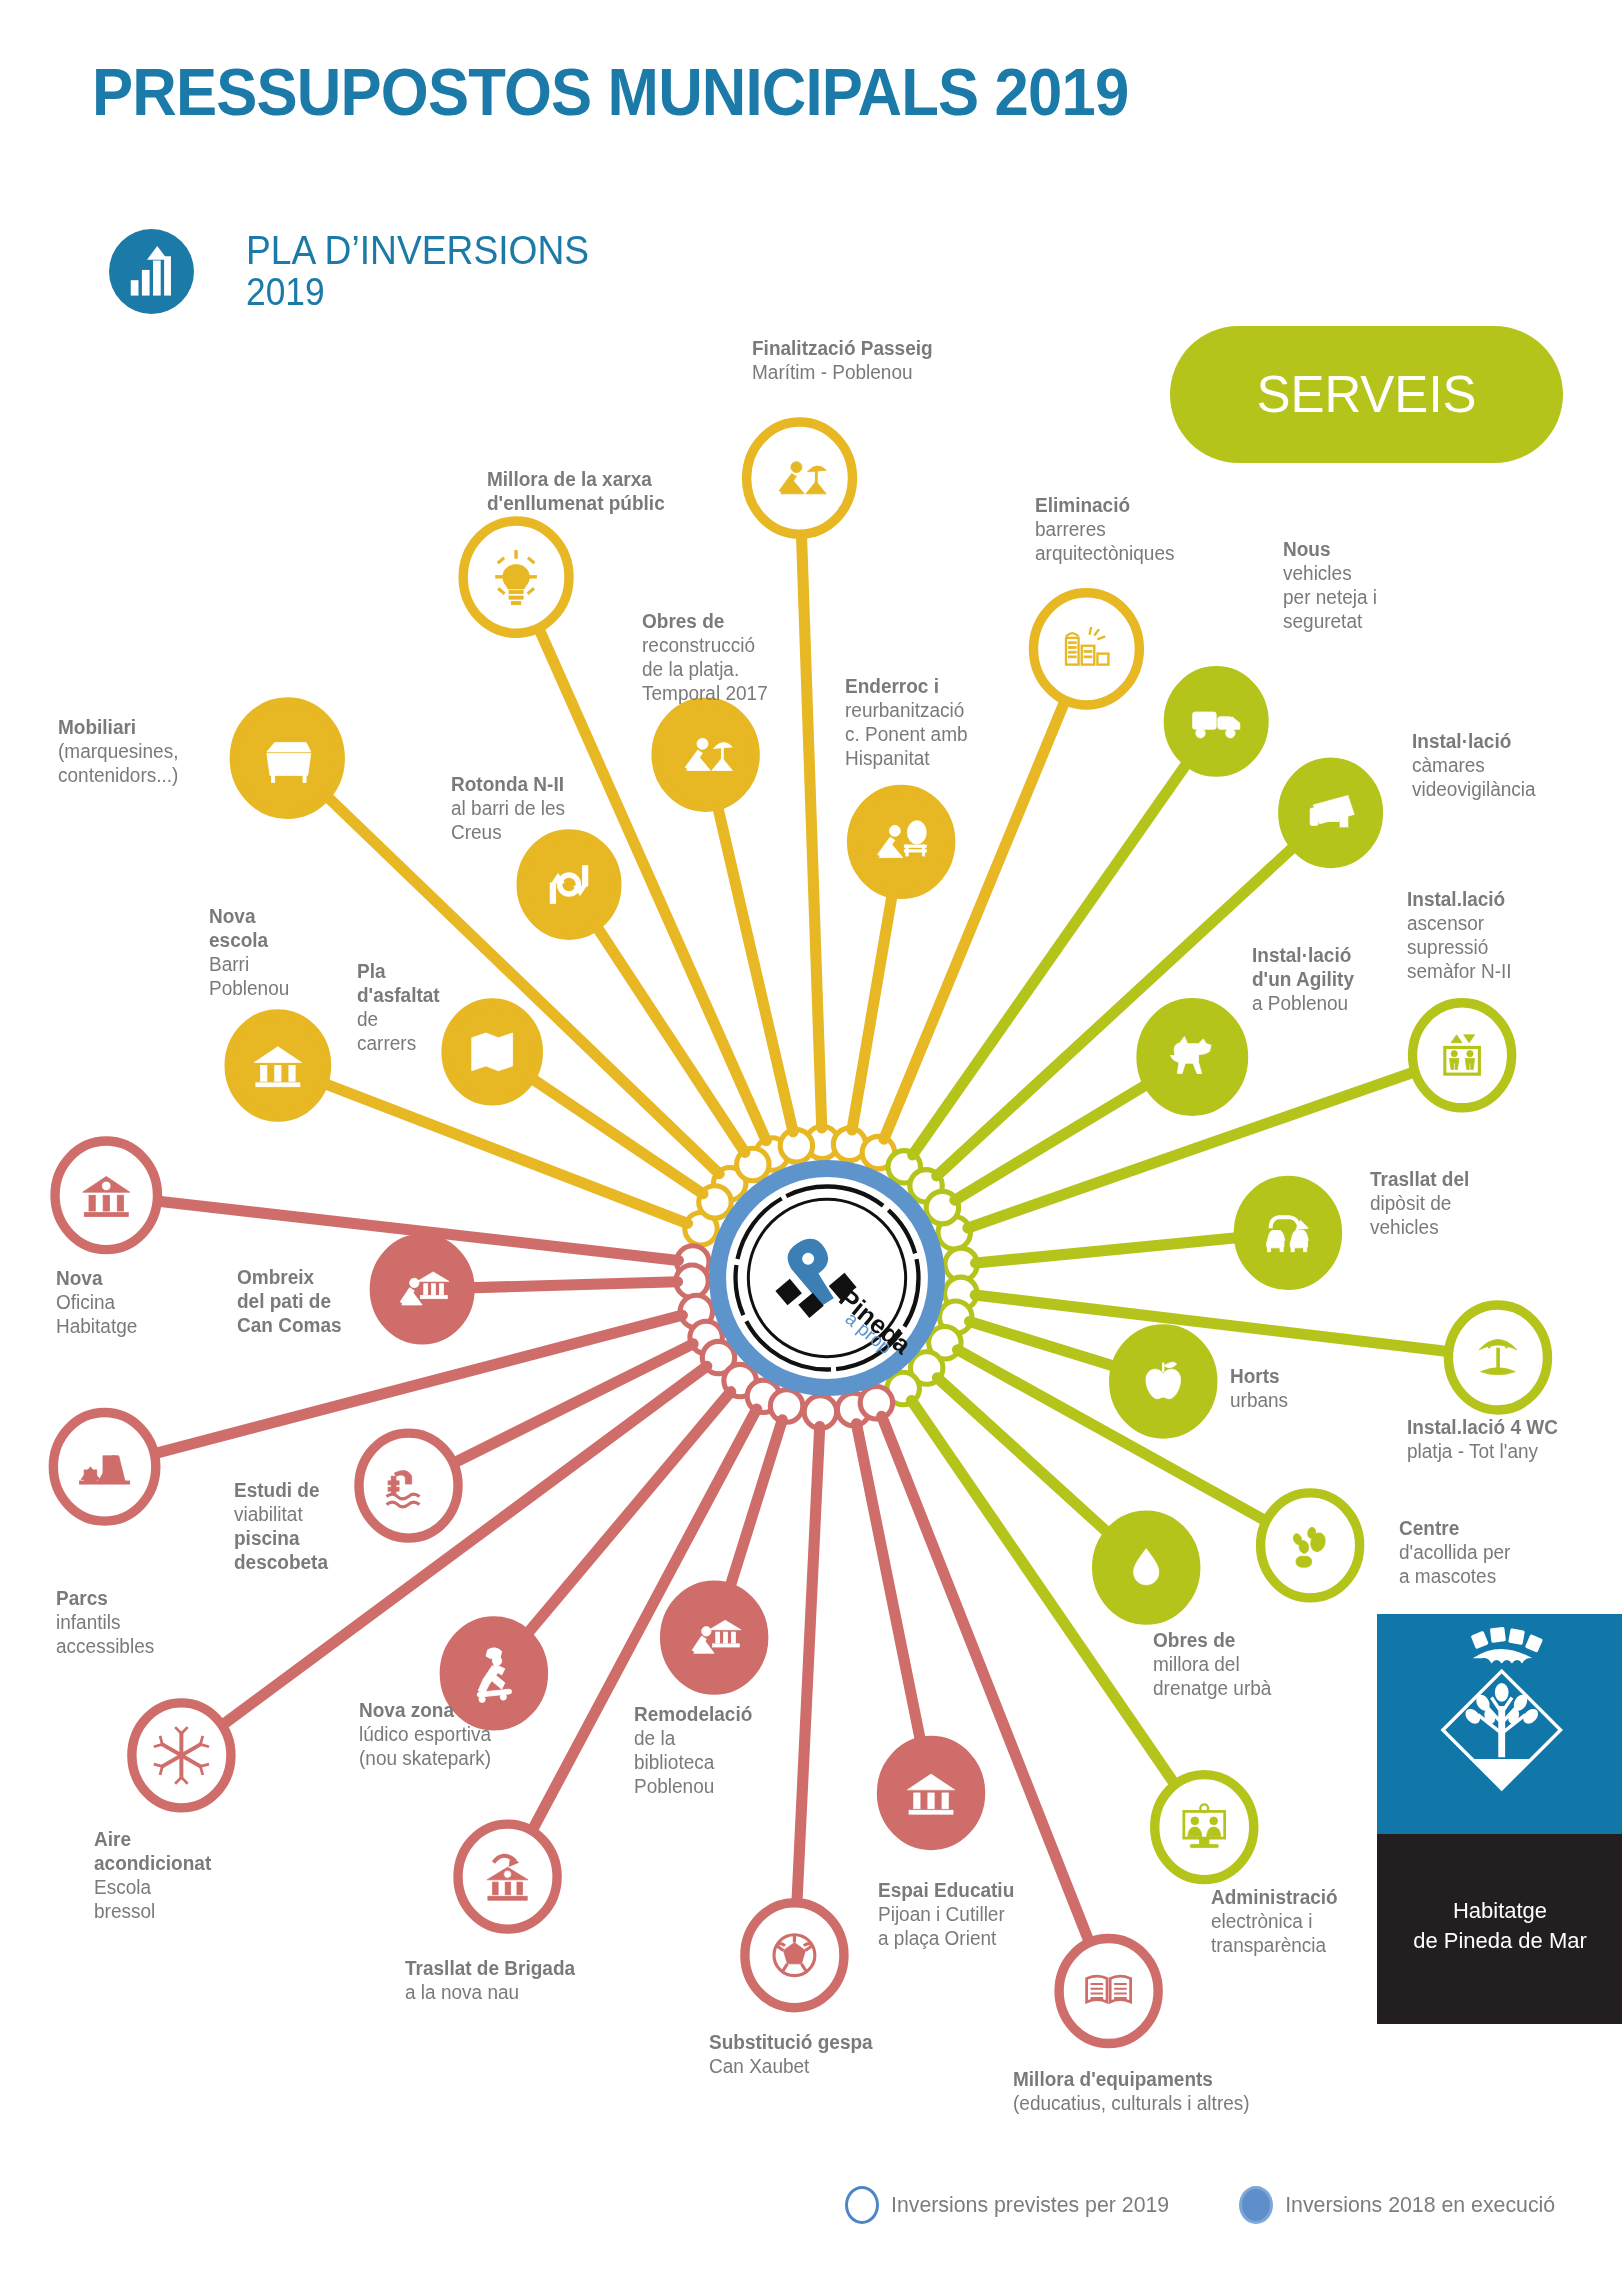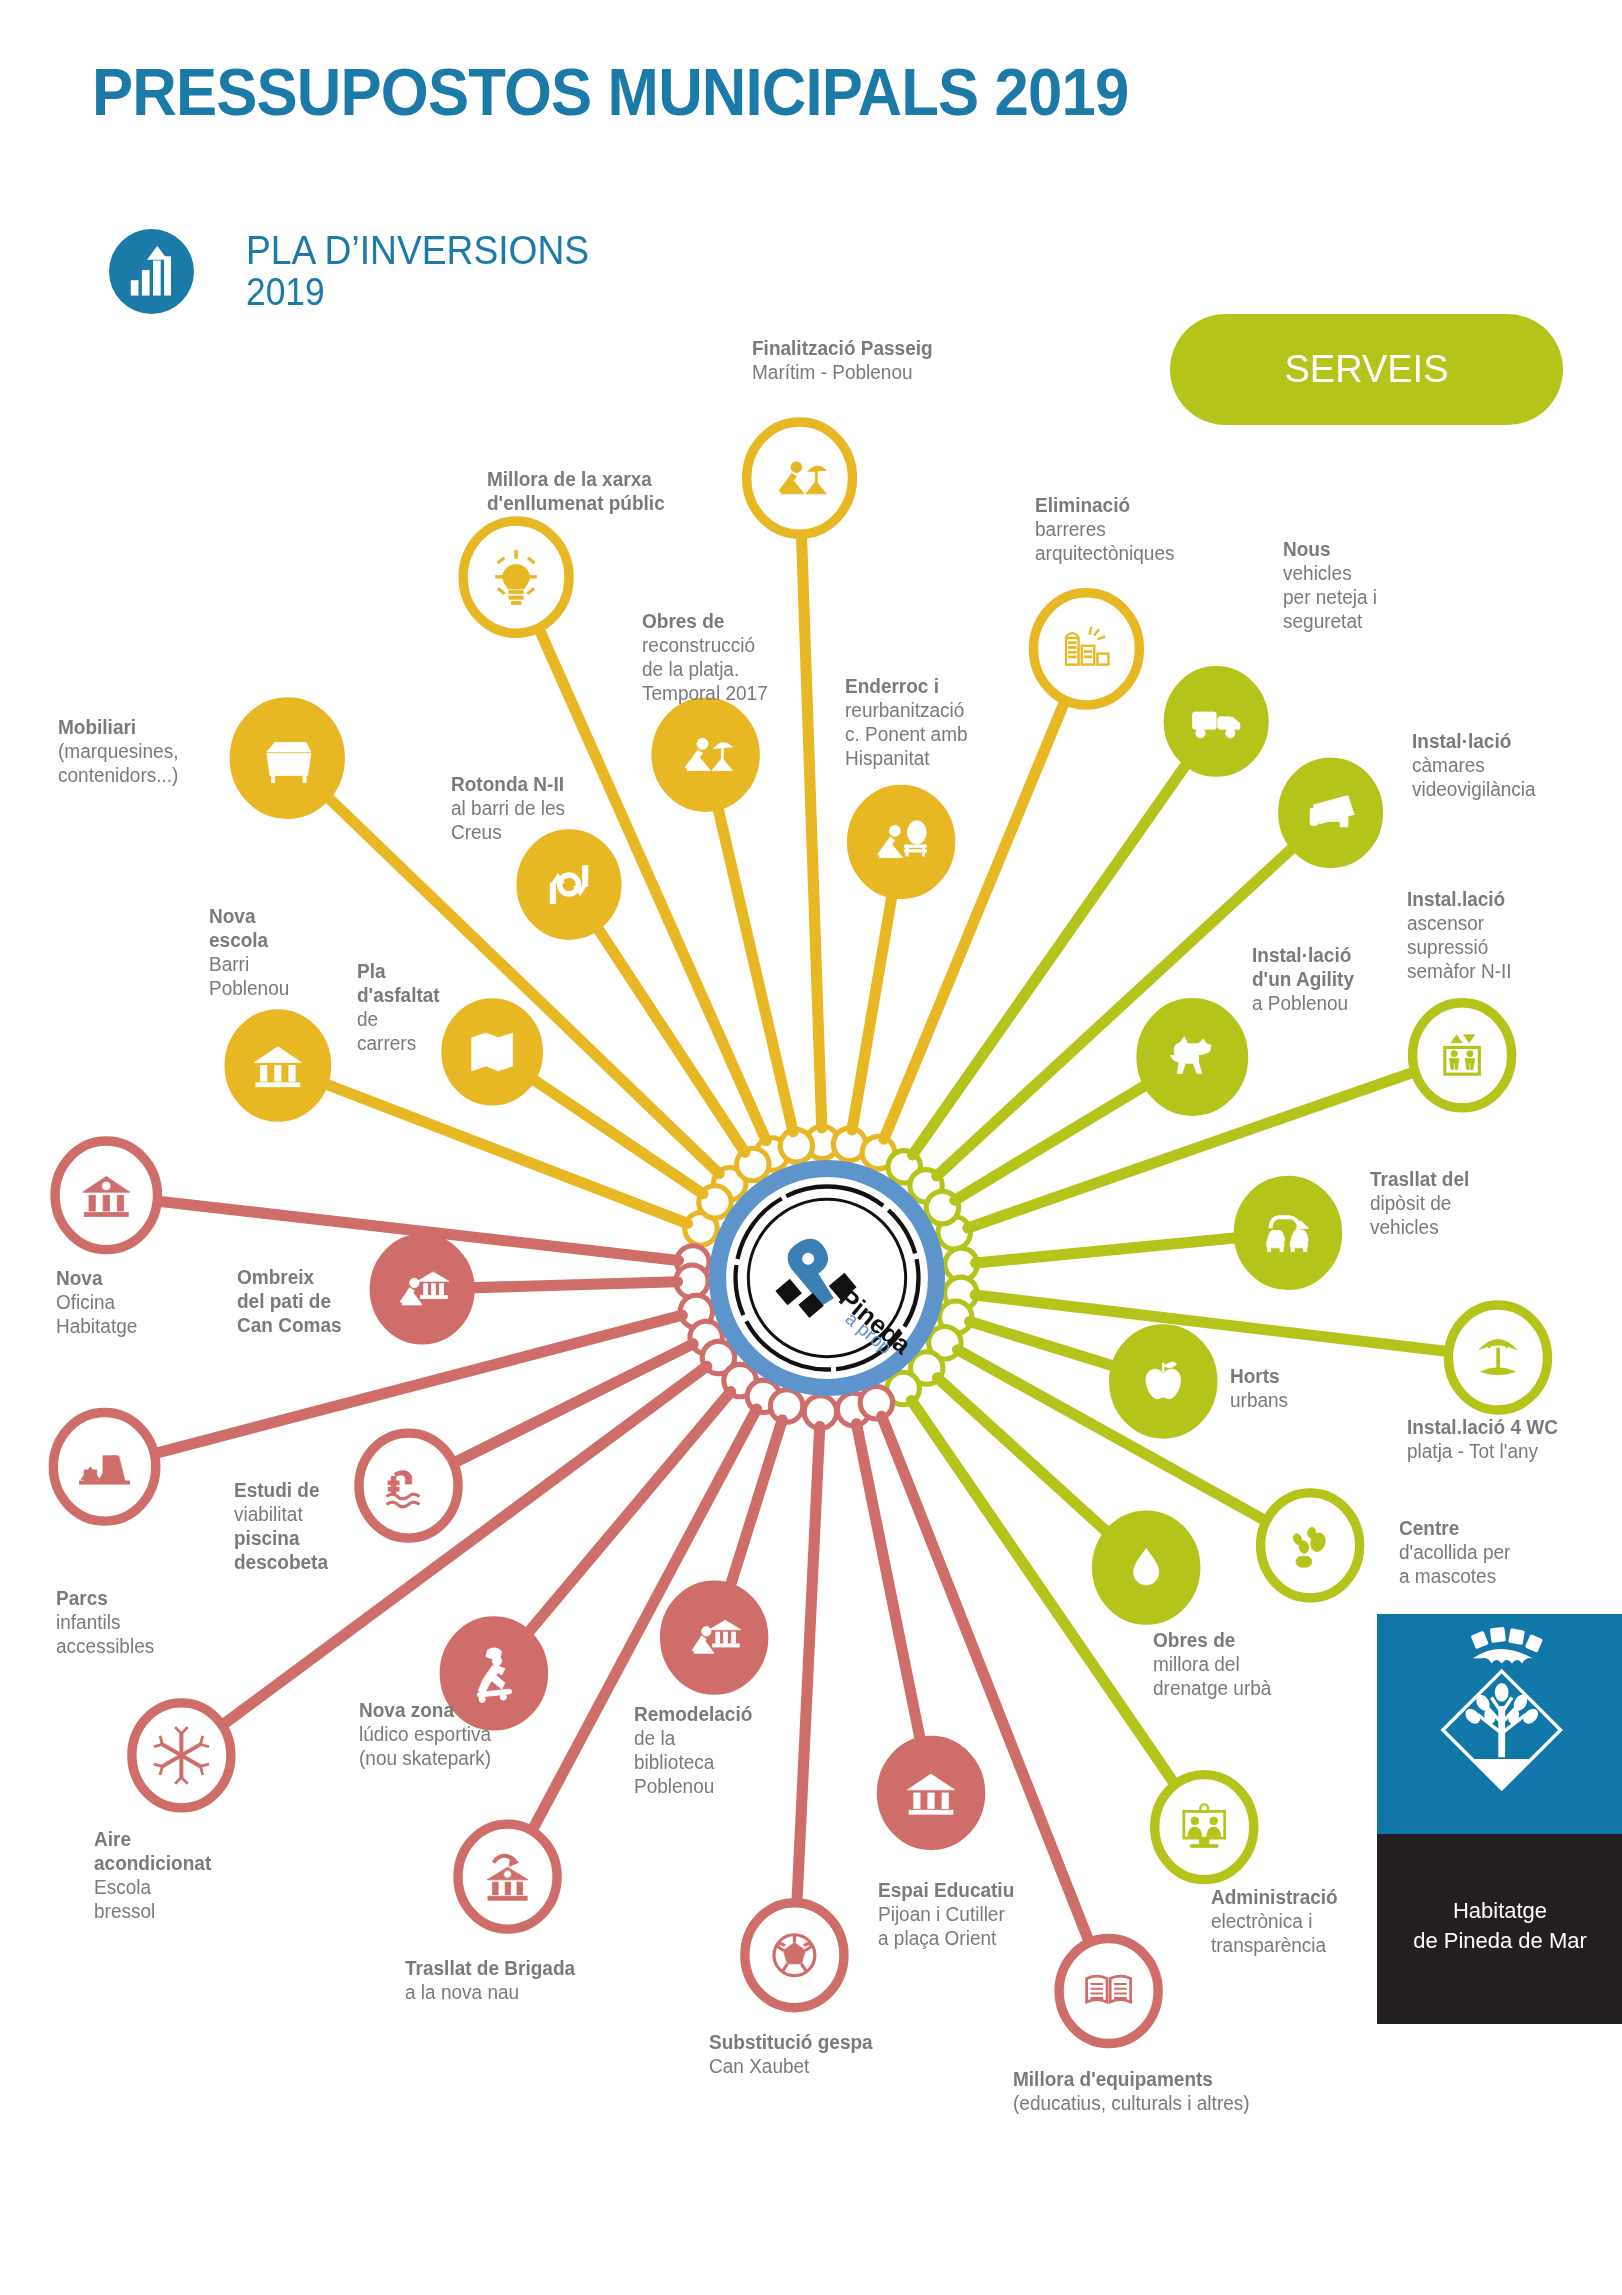--- a/index.html
+++ b/index.html
@@ -38,21 +38,21 @@
   }
   .subtitle .yr{font-size:38px;}
 
   
   .pill{
     position:absolute;border-radius:77px;color:#fff;
     display:flex;align-items:center;justify-content:center;
     text-align:center;line-height:1.05;
   }
   .pill-via{left:56px;top:427px;width:384px;height:143px;background:#E8B724;font-size:41px;}
-  .pill-serveis{left:1170px;top:314px;width:393px;height:111px;background:#B5C41A;font-size:38px;}
+  .pill-serveis{left:1170px;top:326px;width:393px;height:137px;background:#B5C41A;font-size:51px;}
   .pill-equip{left:94px;top:2084px;width:436px;height:135px;background:#CE6D6A;font-size:44px;}
 
   
   .lbl{
     position:absolute;color:#7a7a7a;font-size:19.6px;line-height:1.22;
     transform:scaleX(.97);transform-origin:left top;
   }
 
   
   .aj{position:absolute;left:1377px;top:1614px;width:246px;height:410px;}
@@ -689,20 +689,27 @@
           <ellipse cx="160" cy="120" rx="6" ry="9" transform="rotate(20 160 120)"></ellipse>
         </g>
       </g>
     </svg>
     <div class="txt">
       <div>Habitatge</div>
       <div>de Pineda de Mar</div>
     </div>
   </div>
 
+  <div class="legend">
+    <div class="lg-ring"></div>
+    <span>Inversions previstes per 2019</span>
+    <div class="sp"></div>
+    <div class="lg-fill"></div>
+    <span>Inversions 2018 en execució</span>
+  </div>
 
   <div style="position:absolute;left:709px;top:1160px;width:236px;height:236px;">
     <svg width="236" height="236" viewBox="0 0 276 276">
       <circle cx="138" cy="138" r="128" fill="none" stroke="#5E94CC" stroke-width="20"></circle>
       <circle cx="138" cy="138" r="108" fill="#ffffff"></circle>
       <circle cx="138" cy="138" r="107" fill="none" stroke="#111111" stroke-width="5" stroke-dasharray="60 7 90 6 120 8"></circle>
       <circle cx="138" cy="138" r="92" fill="none" stroke="#111111" stroke-width="3.5"></circle>
       <g transform="translate(138,130) rotate(-32)">
         <path d="M-34 -24 q0 -22 22 -22 q24 0 24 22 q0 20 -22 21 l0 34 l-16 0 z" fill="#3C7FB4"></path>
         <circle cx="-11" cy="-24" r="7" fill="#ffffff"></circle>

